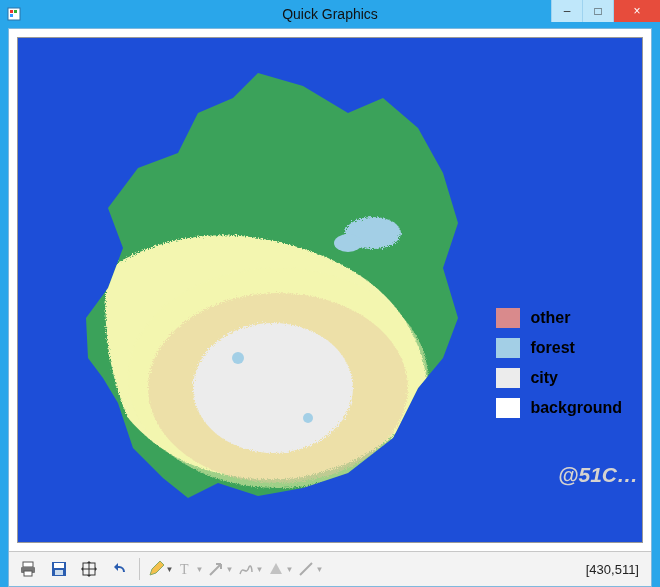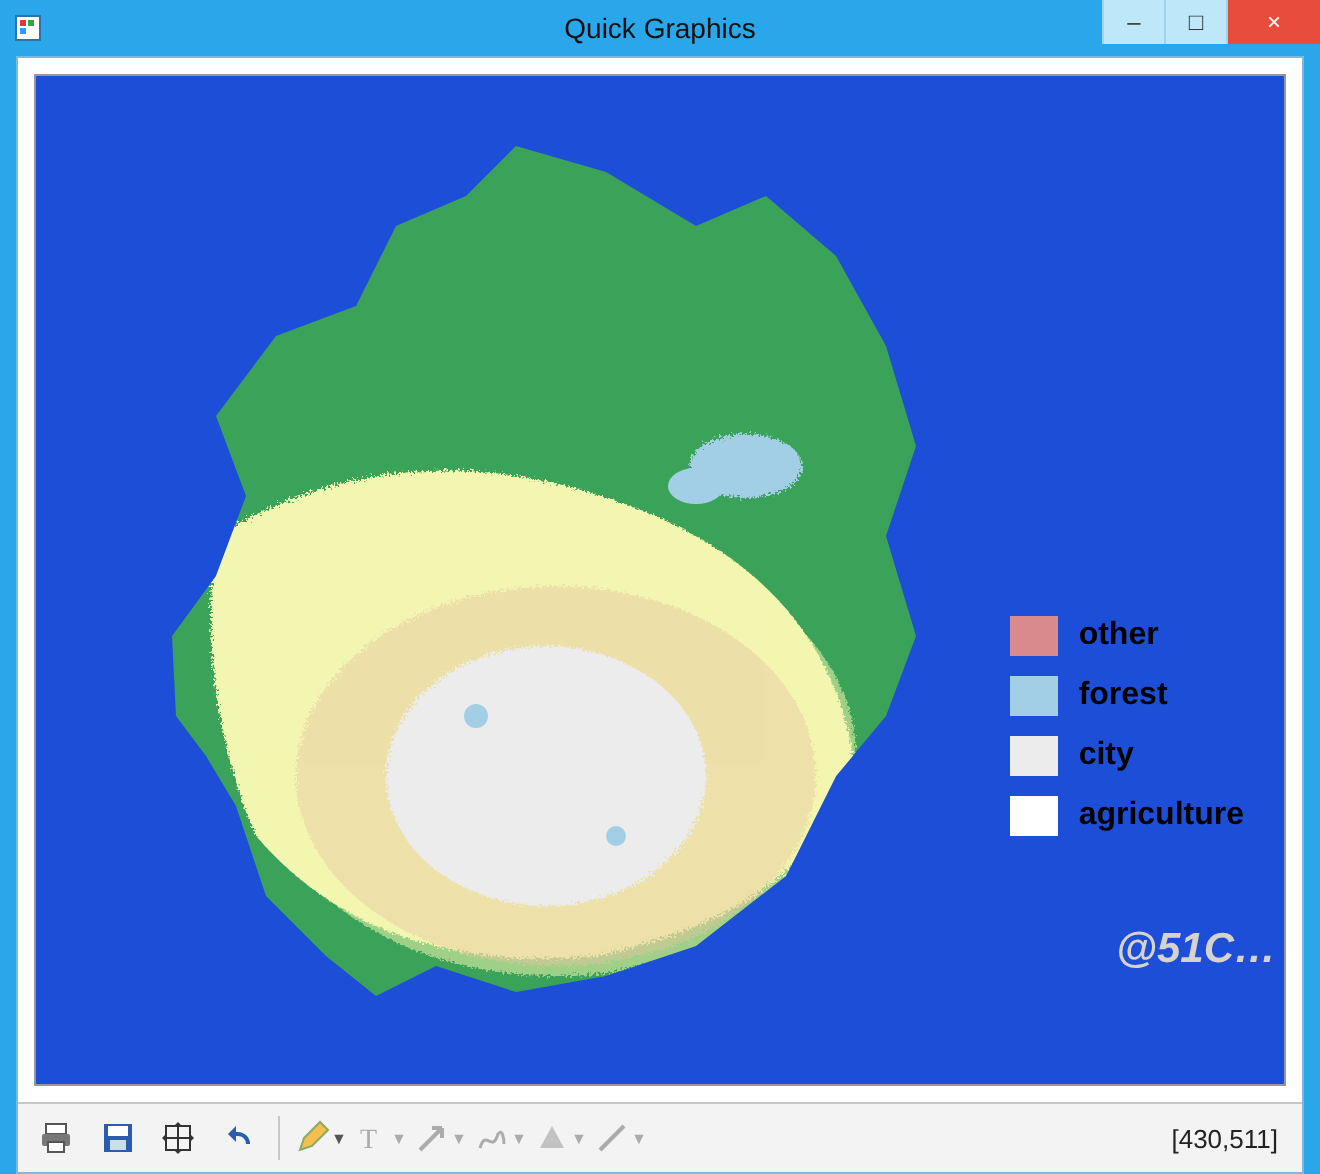--- a/index.html
+++ b/index.html
@@ -92,21 +92,21 @@
             <div class="legend-row">
               <span class="swatch" style="background: rgb(163, 207, 230);"></span>
               <span>forest</span>
             </div>
             <div class="legend-row">
               <span class="swatch" style="background: rgb(236, 236, 236);"></span>
               <span>city</span>
             </div>
             <div class="legend-row">
               <span class="swatch" style="background: rgb(255, 255, 255); box-shadow: rgb(255, 255, 255) 0px 0px 0px 1px inset;"></span>
-              <span>agriculture</span>
+              <span>background</span>
             </div>
           </div>
 
         <div class="watermark">@51C…</div>
       </div>
     </div>
 
     <div class="toolbar" id="toolbar">
 
       <span class="tbtn">

